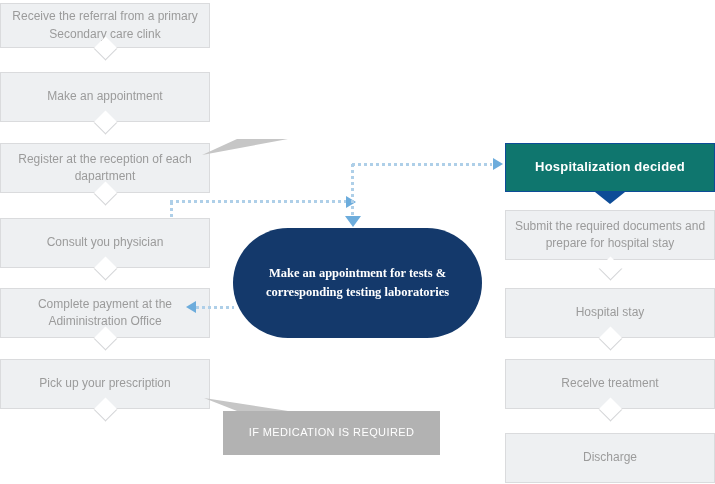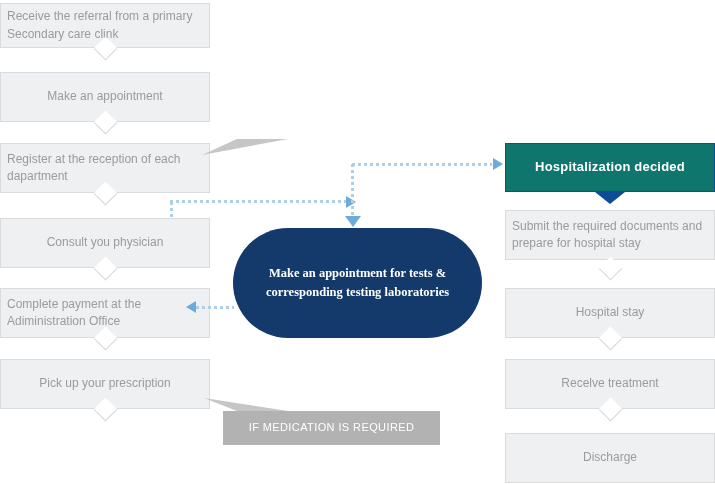--- a/index.html
+++ b/index.html
@@ -4,21 +4,21 @@
 <style>
   html,body{margin:0;padding:0;background:#fff;}
   #stage{
     position:relative;width:715px;height:484px;background:#ffffff;overflow:hidden;
     font-family:"Liberation Sans","DejaVu Sans",sans-serif;
   }
   
   .box{
     position:absolute;box-sizing:border-box;width:210px;height:50px;
     background:#eef0f2;border:1px solid #dadbdd;
-    color:#9b9b9b;font-size:12px;line-height:1.45;
+    color:#9b9b9b;font-size:12px;line-height:1.45;text-align:center;
     display:flex;align-items:center;justify-content:center;padding:0 6px;
   }
   .lcol{left:0;}
   .rcol{left:505px;}
   
   .box.blue{
     background:#0f766e;border:1px solid #0d4c97;color:#ffffff;
     font-weight:bold;font-size:13px;letter-spacing:.2px;
   }
   
@@ -104,16 +104,16 @@
   <div class="ah down" style="left:345px;top:216px"></div>
   <div class="dot-h" style="left:352px;top:163px;width:140px"></div>
   <div class="ah right" style="left:493px;top:158px"></div>
   <div class="dot-h" style="left:196px;top:306px;width:38px"></div>
   <div class="ah left" style="left:186px;top:301px"></div>
 
   <div class="pill">Make an appointment for tests &amp; corresponding testing laboratories</div>
 
   <div id="tail-referral" class="callout-tail"></div>
 
-  <div class="callout" style="left:223px;top:411px;width:217px;height:34px">IF MEDICATION IS REQUIRED</div>
+  <div class="callout" style="left:223px;top:411px;width:217px;height:44px">IF MEDICATION IS REQUIRED</div>
   <div id="tail-medication" class="callout-tail"></div>
 
 </div>
 
 </body></html>

